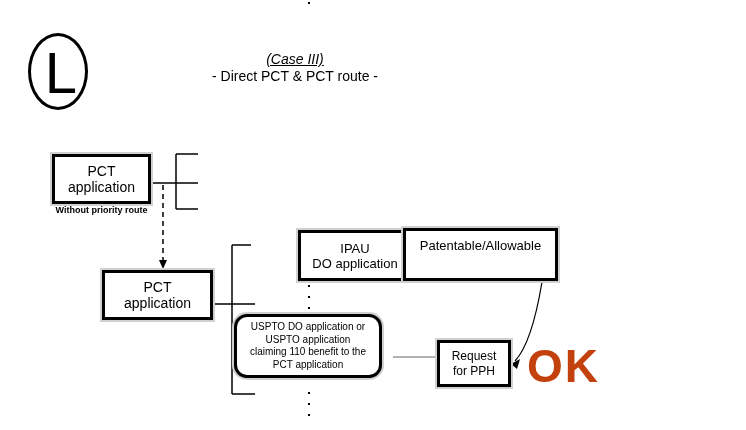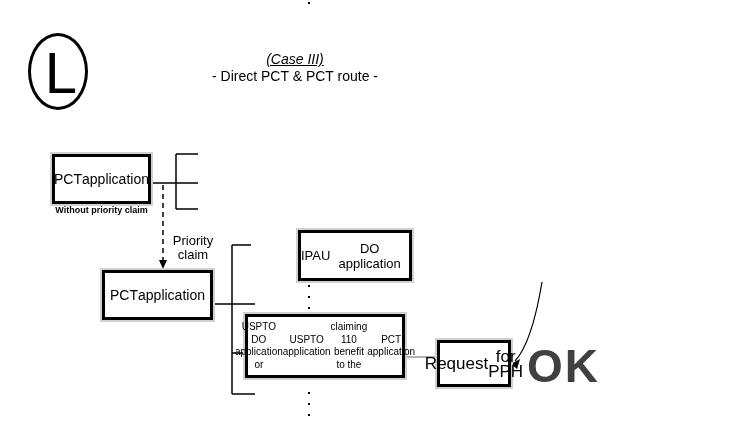--- a/index.html
+++ b/index.html
@@ -27,31 +27,31 @@
     position:absolute;left:170px;top:51px;width:250px;
     text-align:center;font-size:14px;line-height:17px;
   }
   .title .case{font-style:italic;text-decoration:underline;}
 
   
   .box{
     position:absolute;box-sizing:border-box;background:#fff;
     border:3px solid #000;
     box-shadow:0 0 0 2px #d0d0d0;
-    display:flex;flex-direction:row;align-items:center;justify-content:center;
+    display:flex;flex-direction:column;align-items:center;justify-content:center;
     text-align:center;
   }
   .box span{display:block;}
 
   .pct1{left:52px;top:154px;width:99px;height:50px;font-size:14px;line-height:16px;}
   .pct2{left:102px;top:270px;width:111px;height:50px;font-size:14px;line-height:16px;}
   .ipau{left:250px;top:230px;width:114px;height:51px;font-size:13px;line-height:15px;margin-left:48px;}
   .patentable{left:403px;top:228px;width:155px;height:53px;font-size:13px;line-height:15px;justify-content:flex-start;padding-top:7px;}
-  .uspto{left:245px;top:314px;width:160px;height:64px;font-size:10px;line-height:12.5px;}
-  .pph{left:437px;top:340px;width:74px;height:47px;font-size:17px;line-height:15px;}
+  .uspto{left:234px;top:314px;width:148px;height:64px;font-size:10px;line-height:12.5px;border-radius:13px;}
+  .pph{left:437px;top:340px;width:74px;height:47px;font-size:12px;line-height:15px;}
 
   .note{
     position:absolute;left:52px;top:205px;width:99px;
     text-align:center;font-size:9px;font-weight:bold;line-height:10px;
   }
   .priority{
     position:absolute;left:168px;top:234px;width:50px;
     text-align:center;font-size:13px;line-height:13.5px;
   }
   .ok{
@@ -113,45 +113,44 @@
 
   <div class="title">
     <div class="case">(Case III)</div>
     <div>- Direct PCT &amp; PCT route -</div>
   </div>
 
   <div class="box pct1">
     <span>PCT</span>
     <span>application</span>
   </div>
-  <div class="note">Without priority claim</div>
+  <div class="note">Without priority route</div>
 
-  <div class="priority">
-    <div>Priority</div>
-    <div>claim</div>
-  </div>
 
   <div class="box pct2">
     <span>PCT</span>
     <span>application</span>
   </div>
 
   <div class="box ipau">
     <span>IPAU</span>
     <span>DO application</span>
   </div>
 
+  <div class="box patentable">
+    <span>Patentable/Allowable</span>
+  </div>
 
   <div class="box uspto">
     <span>USPTO DO application or</span>
     <span>USPTO application</span>
     <span>claiming 110 benefit to the</span>
     <span>PCT application</span>
   </div>
 
   <div class="box pph">
     <span>Request</span>
     <span>for PPH</span>
   </div>
 
-  <div class="ok" style="color: #404040;">OK</div>
+  <div class="ok" style="color: #c2410c;">OK</div>
 
 </div>
 
 </body></html>

